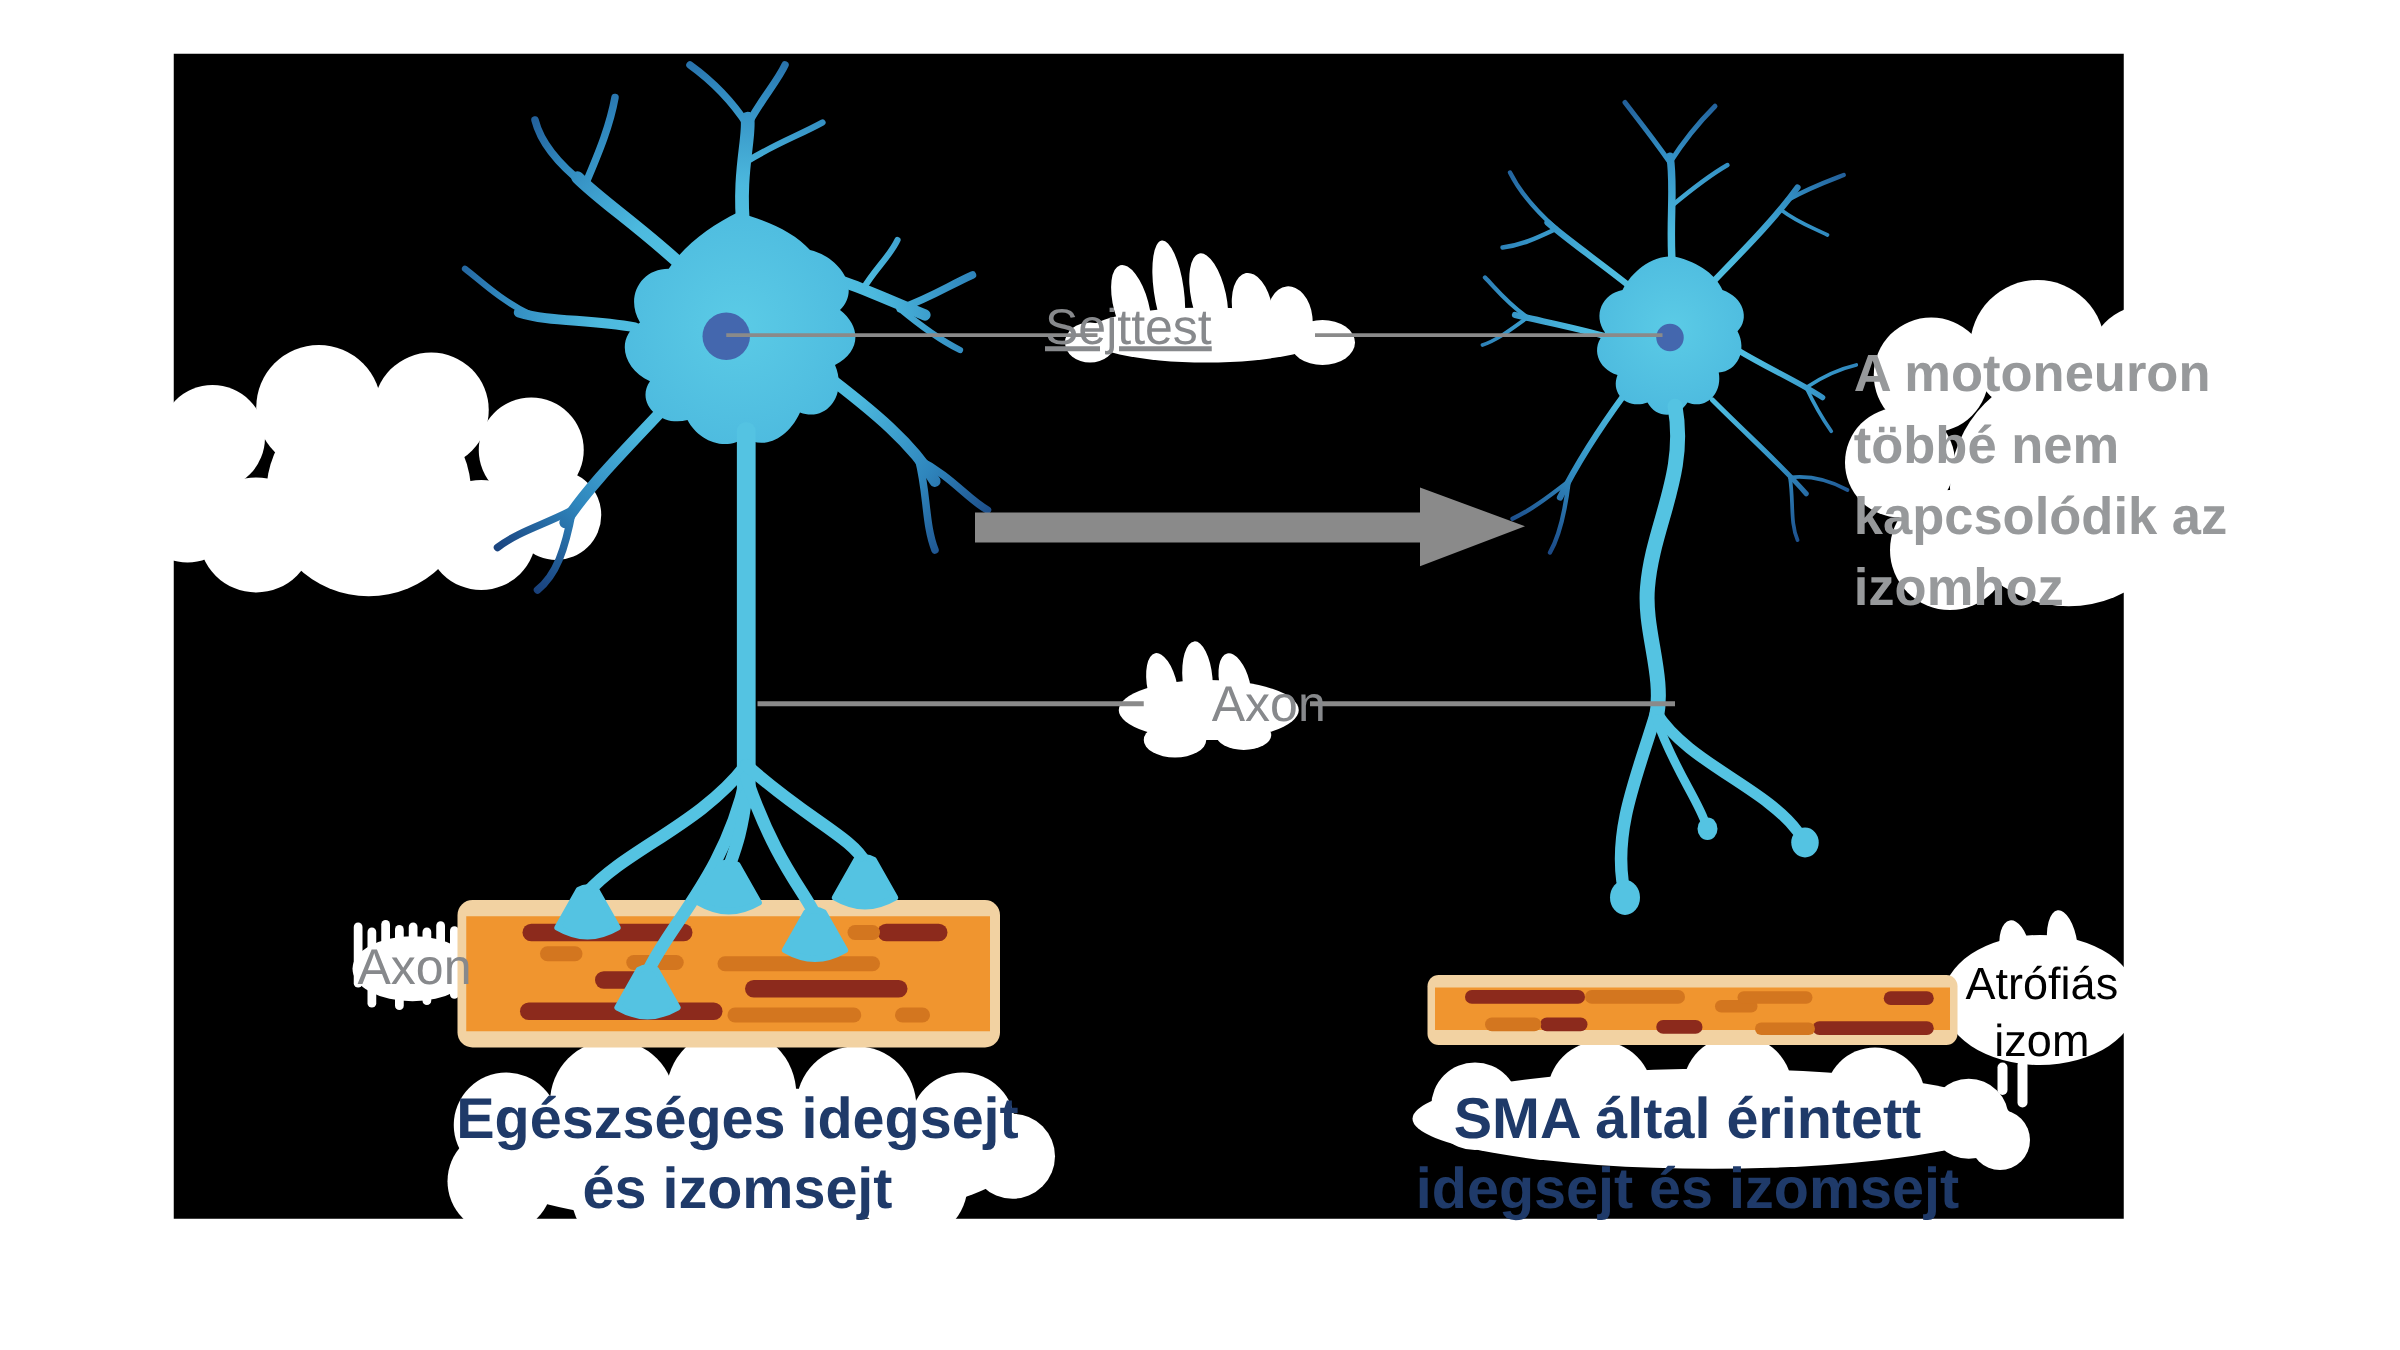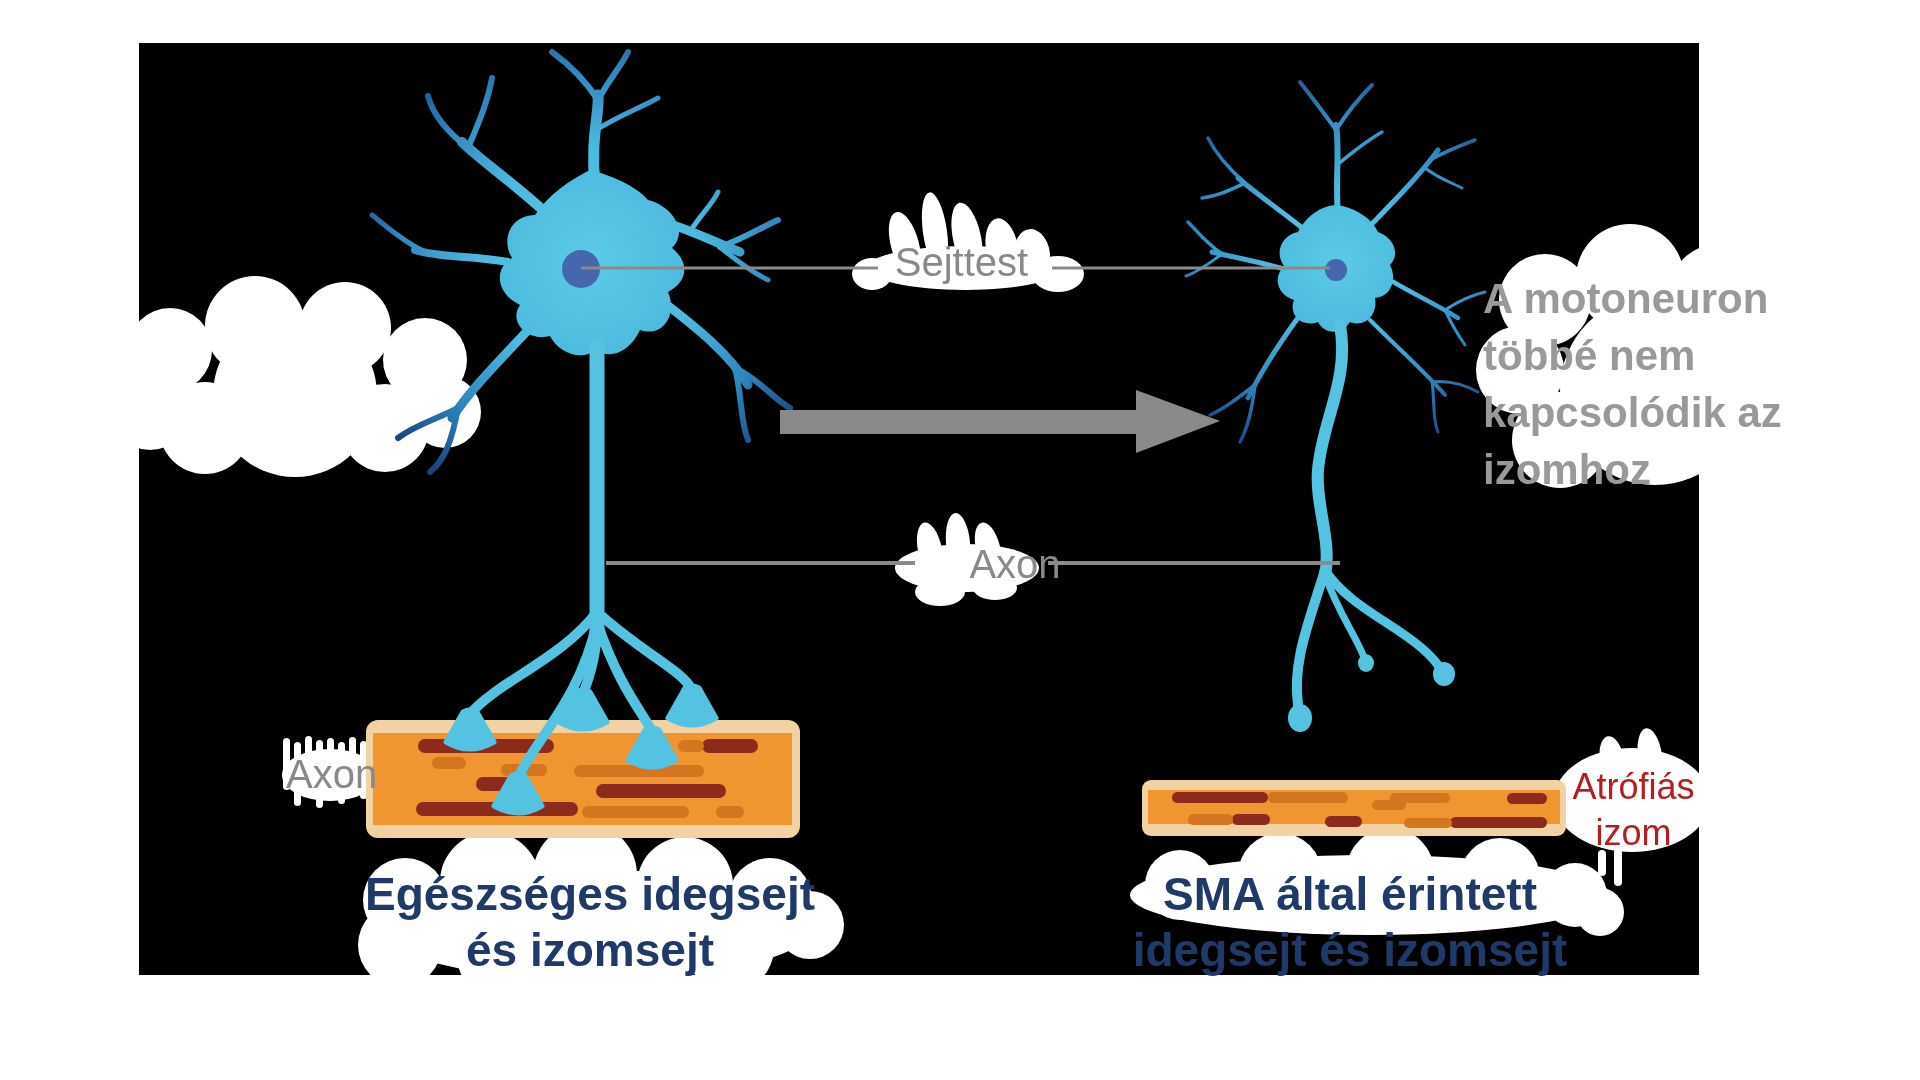--- a/index.html
+++ b/index.html
@@ -4,21 +4,21 @@
 <style>
   html,body { margin:0; padding:0; background:#ffffff; }
   .stage {
     position:relative; width:1920px; height:1080px; background:#ffffff;
     font-family:"Liberation Sans", sans-serif; overflow:hidden;
   }
   .panel { position:absolute; left:139px; top:43px; width:1560px; height:932px; background:#000000; z-index:1; }
   svg.art { position:absolute; left:0; top:0; z-index:2; }
   .lbl { position:absolute; z-index:5; white-space:normal; }
   .small-gray  { font-size:40px; color:#87898c; }
-  .small-gray2 { font-size:36px; color:#b91c1c; text-align:center; line-height:46px; }
+  .small-gray2 { font-size:36px; color:#000000; text-align:center; line-height:46px; }
   .callout { font-size:42px; font-weight:bold; color:#97999b; line-height:53px; }
   .caption { font-size:46px; font-weight:bold; color:#1f3a69; line-height:56px; text-align:center; }
 </style>
 </head>
 <body>
 
 <div class="stage">
 
   <div class="panel"></div>
 
@@ -274,21 +274,21 @@
       <line x1="606" y1="563" x2="915" y2="563" stroke-width="4"></line>
       <line x1="1048" y1="563" x2="1340" y2="563" stroke-width="4"></line>
     </g>
 
     <polygon fill="#8a8a8a" points="780,410 1136,410 1136,390 1220,421 1136,453 1136,434 780,434"></polygon>
   </svg>
 
 
   <div class="lbl callout" style="left:1483px; top:270px; width:350px; line-height:57px;">A motoneuron többé nem kapcsolódik az izomhoz</div>
 
-  <div class="lbl small-gray" style="left:874px; top:240px; width:175px; text-align:center;">Sejttest</div>
+  <div class="lbl small-gray" style="left:836px; top:240px; width:175px; text-decoration:underline;">Sejttest</div>
 
   <div class="lbl small-gray" style="left:918px; top:542px; width:100px; text-align:center;margin-left:47px;">Axon</div>
 
   <div class="lbl small-gray" style="left:286px; top:752px; width:90px;">Axon</div>
 
   <div class="lbl small-gray2" style="left:1556px; top:764px; width:155px;">Atrófiás izom</div>
 
   <div class="lbl caption" style="left:1100px; top:866px; width:500px;">SMA által érintett idegsejt és izomsejt</div>
 
   <div class="lbl caption" style="left:340px; top:866px; width:500px;">Egészséges idegsejt és izomsejt</div>

